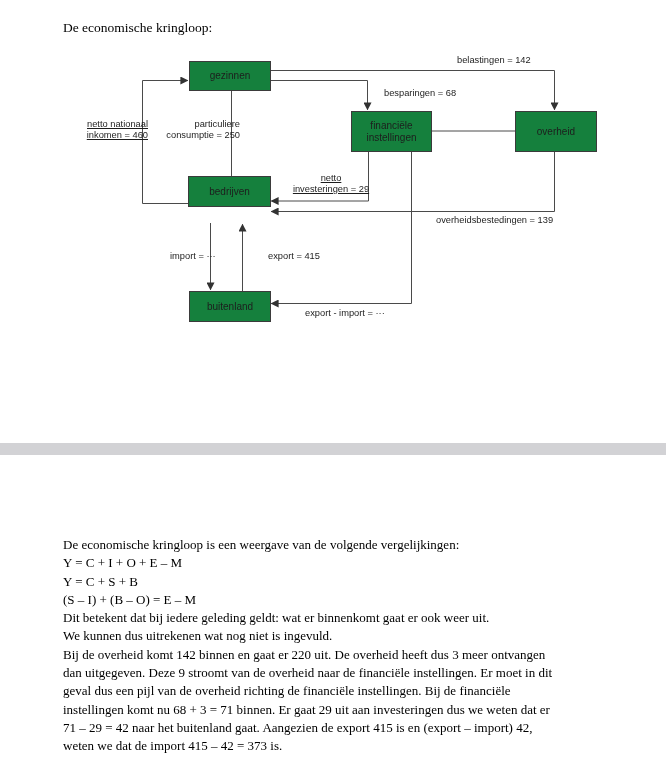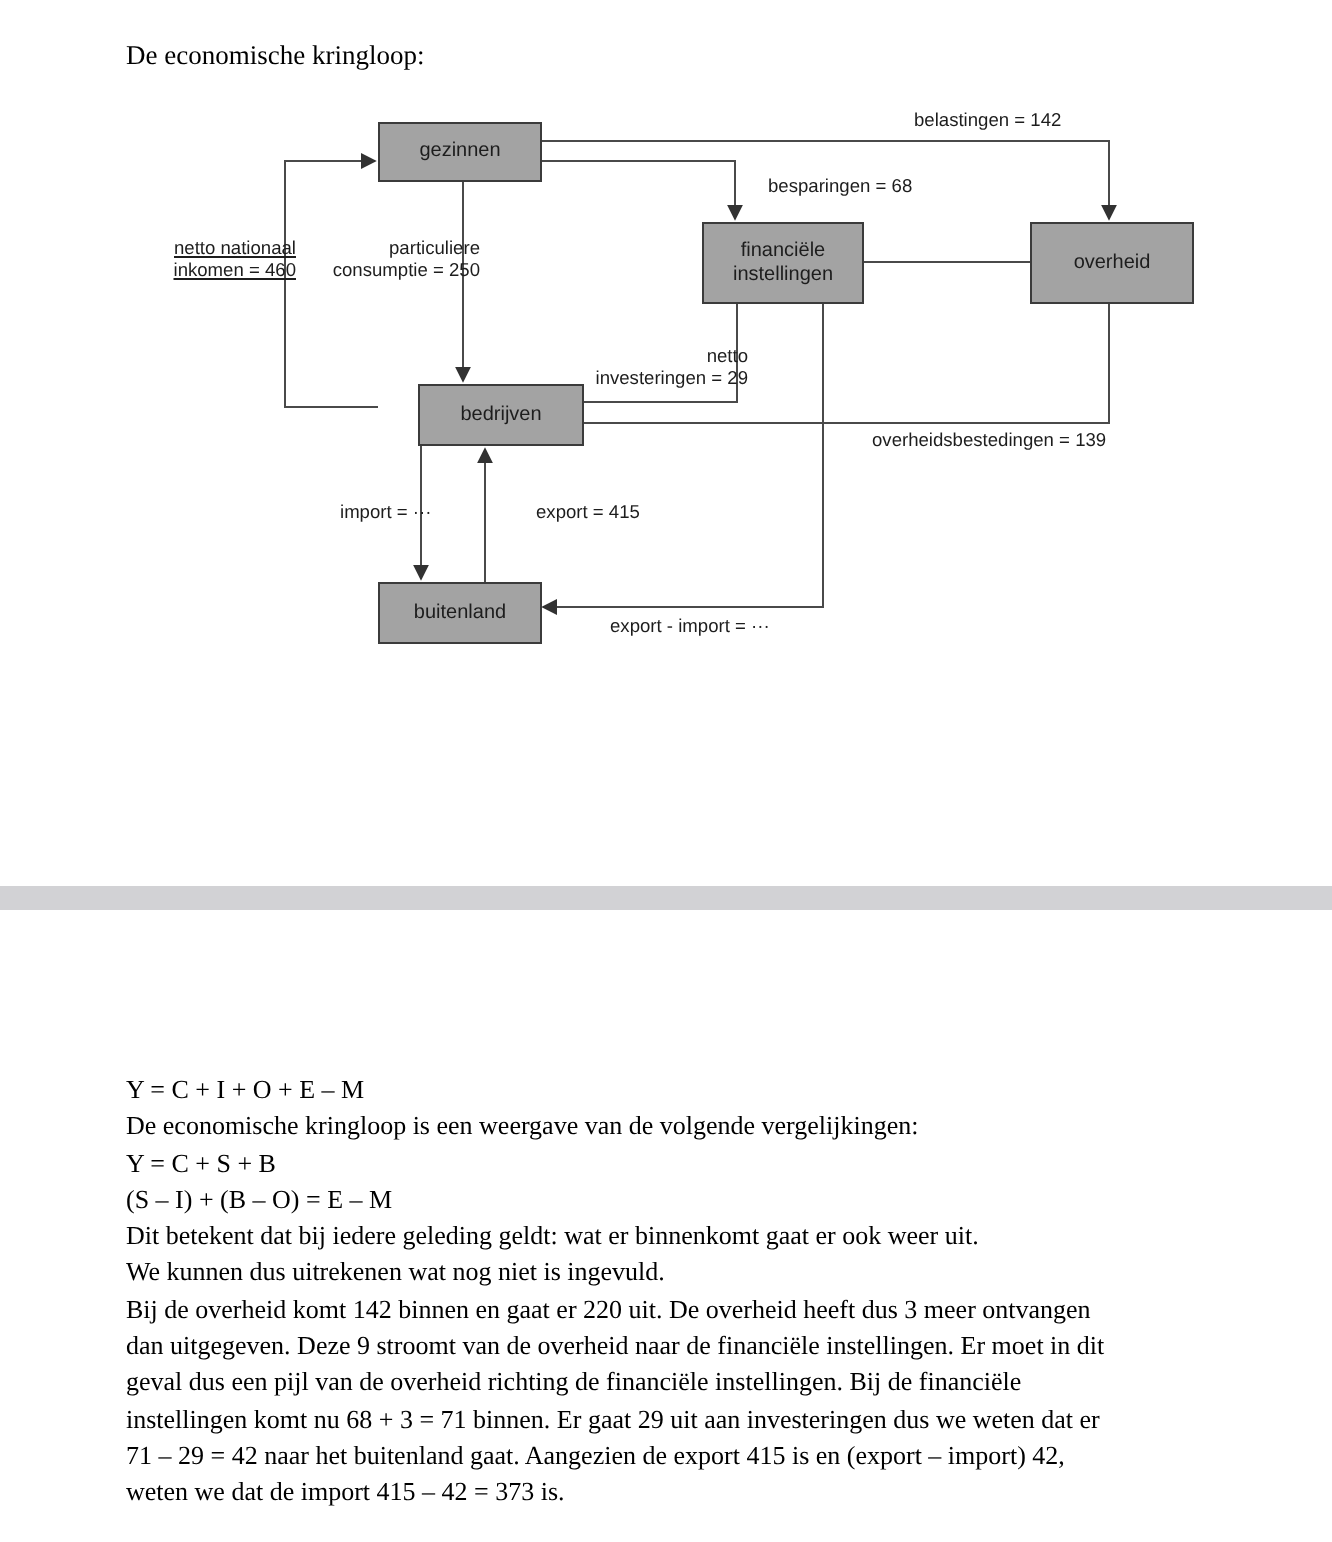--- a/index.html
+++ b/index.html
@@ -7,31 +7,31 @@
     position:relative; width:666px; height:771px; background:#ffffff;
     overflow:hidden; font-family:"Liberation Sans", sans-serif;
   }
   .doc-title {
     position:absolute; left:63px; top:20px;
     font-family:"Liberation Serif", serif; font-size:13.5px; color:#000;
   }
   .diagram { position:absolute; left:0; top:0; width:666px; height:440px; }
   .diagram svg { position:absolute; left:0; top:0; }
   .dbox {
-    position:absolute; box-sizing:border-box; border:1px solid #3b3b3b; background:#a3a3a3;
+    position:absolute; box-sizing:border-box; border:1px solid #3b3b3b; background:#15803d;
     display:flex; align-items:center; justify-content:center; text-align:center;
     font-size:10px; line-height:12px; color:#1d1d1d; white-space:pre-line;
   }
   .flabel {
     position:absolute; font-size:9.3px; line-height:11px; color:#1d1d1d;
     white-space:pre-line;
     padding-left:12px;
   }
   .flabel.alignr { text-align:right; }
-  .flabel.alignc { text-align:right; }
+  .flabel.alignc { text-align:center;text-decoration:underline; }
   .divider { position:absolute; left:0; top:443px; width:666px; height:12px; background:#d2d2d5; }
   .bodytext {
     position:absolute; left:63px; top:536px; width:580px;
     font-family:"Liberation Serif", serif; font-size:13px; color:#000;
   }
   .bodytext .tline { line-height:18.3px; height:18.3px; white-space:pre; }
 </style>
 </head>
 <body>
 
@@ -58,42 +58,42 @@
         <polyline points="210.5,223 210.5,289.5" marker-end="url(#arr)"></polyline>
         <polyline points="242.5,291 242.5,224.5" marker-end="url(#arr)"></polyline>
         <polyline points="411.5,152 411.5,303.5 271.5,303.5" marker-end="url(#arr)"></polyline>
       </g>
     </svg>
 
     <div class="dbox" style="left:189px; top:61px; width:82px; height:30px;">gezinnen</div>
     <div class="dbox" style="left:351px; top:111px; width:81px; height:41px;">financiële
 instellingen</div>
     <div class="dbox" style="left:515px; top:111px; width:82px; height:41px;">overheid</div>
-    <div class="dbox" style="left:188px; top:192px; width:83px; height:31px;margin-left:21px;">bedrijven</div>
+    <div class="dbox" style="left:188px; top:176px; width:83px; height:31px;">bedrijven</div>
     <div class="dbox" style="left:189px; top:291px; width:82px; height:31px;">buitenland</div>
 
     <div class="flabel" style="left:445px; top:55px;">belastingen = 142</div>
     <div class="flabel" style="left:372px; top:88px;">besparingen = 68</div>
     <div class="flabel alignr" style="left:60px; top:119px; width:76px;text-decoration:underline;">netto nationaal
 inkomen = 460</div>
     <div class="flabel alignr" style="left:140px; top:119px; width:88px;">particuliere
 consumptie = 250</div>
     <div class="flabel alignc" style="left:276px; top:173px; width:86px;">netto
 investeringen = 29</div>
     <div class="flabel" style="left:424px; top:215px;">overheidsbestedingen = 139</div>
     <div class="flabel" style="left:158px; top:251px;">import = ···</div>
     <div class="flabel" style="left:256px; top:251px;">export = 415</div>
     <div class="flabel" style="left:293px; top:308px;">export - import = ···</div>
   </div>
 
   <div class="divider" style="background: rgb(210, 210, 213);"></div>
 
   <div class="bodytext">
+    <div class="tline">De economische kringloop is een weergave van de volgende vergelijkingen:</div>
     <div class="tline">Y = C + I + O + E – M</div>
-    <div class="tline">De economische kringloop is een weergave van de volgende vergelijkingen:</div>
     <div class="tline">Y = C + S + B</div>
     <div class="tline">(S – I) + (B – O) = E – M</div>
     <div class="tline">Dit betekent dat bij iedere geleding geldt: wat er binnenkomt gaat er ook weer uit.</div>
     <div class="tline">We kunnen dus uitrekenen wat nog niet is ingevuld.</div>
     <div class="tline">Bij de overheid komt 142 binnen en gaat er 220 uit. De overheid heeft dus 3 meer ontvangen</div>
     <div class="tline">dan uitgegeven. Deze 9 stroomt van de overheid naar de financiële instellingen. Er moet in dit</div>
     <div class="tline">geval dus een pijl van de overheid richting de financiële instellingen. Bij de financiële</div>
     <div class="tline">instellingen komt nu 68 + 3 = 71 binnen. Er gaat 29 uit aan investeringen dus we weten dat er</div>
     <div class="tline">71 – 29 = 42 naar het buitenland gaat. Aangezien de export 415 is en (export – import) 42,</div>
     <div class="tline">weten we dat de import 415 – 42 = 373 is.</div>

